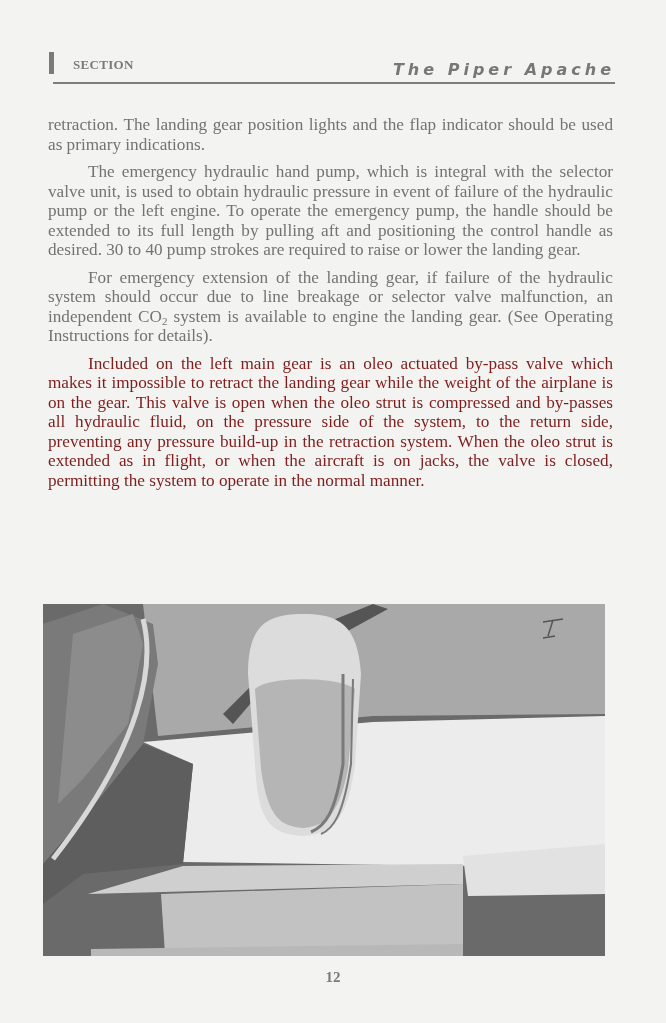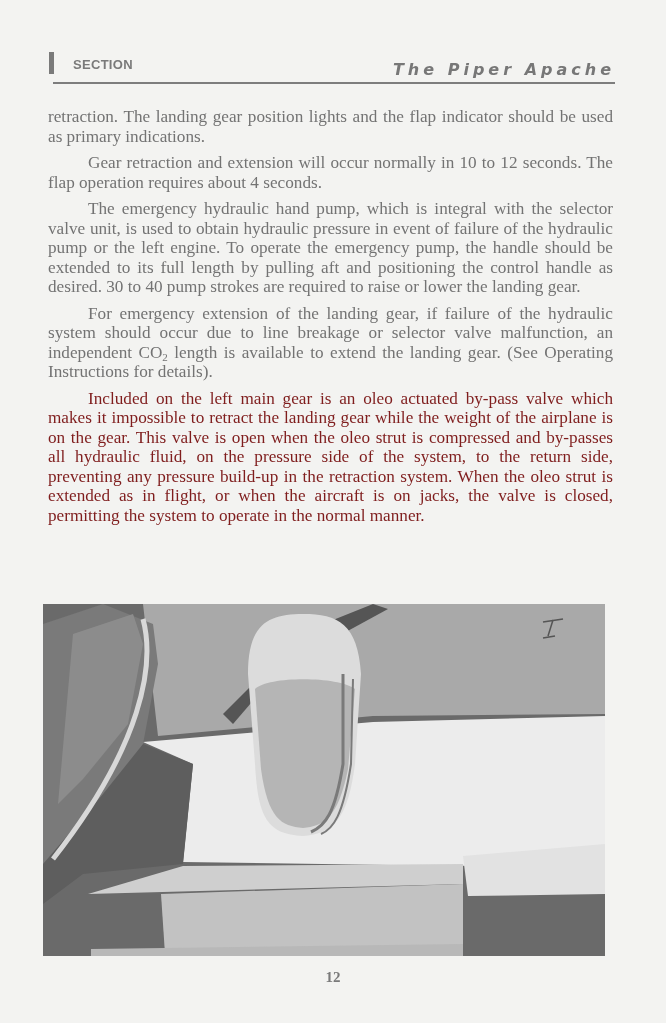--- a/index.html
+++ b/index.html
@@ -11,39 +11,39 @@
     color: #6e6e6e;
   }
   .header {
     position: absolute; left: 47px; top: 52px; width: 568px; height: 32px;
   }
   .sec-mark {
     position: absolute; left: 2px; top: 0px; width: 5px; height: 22px; background: #7a7a7a;
   }
   .sec-label {
     position: absolute; left: 26px; top: 5px;
-    font-family: Liberation Sans, sans-serif;
+    font-family: Liberation Serif, serif;
     font-weight: bold; font-size: 13px; color: #7a7a7a; letter-spacing: 0.3px;
   }
   .book-title {
     position: absolute; right: 0px; top: 8px;
     font-family: "DejaVu Sans", "Liberation Sans", sans-serif;
     font-weight: bold; font-style: italic; font-size: 16px; color: #777;
     letter-spacing: 4px;
   }
   .header-rule {
     position: absolute; left: 6px; right: 0; top: 30px; height: 1.5px; background: #7d7d7d;
   }
   .body-text {
     position: absolute; left: 48px; top: 107px; width: 565px;
     font-family: "Liberation Serif", "DejaVu Serif", serif;
     font-size: 17.2px; line-height: 19.5px; color: #737373;
     text-align: justify;
   }
-  .body-text p { margin: 0 0 7px 0; }
+  .body-text p { margin: 8px 0 7px 0; }
   .body-text p.indent { text-indent: 40px; }
   .body-text p.faint { color: #7f1d1d; }
   sub { font-size: 11px; vertical-align: -3px; line-height: 0; }
   .photo {
     position: absolute; left: 43px; top: 604px; width: 562px; height: 352px;
     background: #6d6d6d; overflow: hidden;
   }
   .photo svg { display: block; }
   .page-number {
     position: absolute; left: 0; width: 666px; top: 969px; text-align: center;
@@ -56,23 +56,22 @@
 
 <div class="header">
   <div class="sec-mark"></div>
   <div class="sec-label">SECTION</div>
   <div class="book-title">The Piper Apache</div>
   <div class="header-rule"></div>
 </div>
 
 <div class="body-text">
   <p>retraction.  The landing gear position lights and the flap indicator should be used as primary indications.</p>
-  <p class="indent">Gear retraction and extension will occur normally in 10 to 12 seconds.  The flap operation requires about 4 seconds.</p>
   <p class="indent">The emergency hydraulic hand pump, which is integral with the selector valve unit, is used to obtain hydraulic pressure in event of failure of the hydraulic pump or the left engine.  To operate the emergency pump, the handle should be extended to its full length by pulling aft and positioning the control handle as desired.  30 to 40 pump strokes are required to raise or lower the landing gear.</p>
-  <p class="indent"><span>For emergency extension of the landing gear, if failure of the hydraulic system should occur due to line breakage or selector valve malfunction, an independent CO</span><sub>2</sub><span> length is available to extend the landing gear.  (See Operating Instructions for details).</span></p>
+  <p class="indent"><span>For emergency extension of the landing gear, if failure of the hydraulic system should occur due to line breakage or selector valve malfunction, an independent CO</span><sub>2</sub><span> system is available to engine the landing gear.  (See Operating Instructions for details).</span></p>
   <p class="indent faint">Included on the left main gear is an oleo actuated by-pass valve which makes it impossible to retract the landing gear while the weight of the airplane is on the gear.  This valve is open when the oleo strut is compressed and by-passes all hydraulic fluid, on the pressure side of the system, to the return side, preventing any pressure build-up in the retraction system.  When the oleo strut is extended as in flight, or when the aircraft is on jacks, the valve is closed, permitting the system to operate in the normal manner.</p>
 </div>
 
 <div class="photo">
   <svg width="562" height="352" viewBox="0 0 562 352">
 
     <rect x="0" y="0" width="562" height="352" fill="#6a6a6a"></rect>
 
     <polygon points="100,0 562,0 562,110 330,112 115,132" fill="#a9a9a9"></polygon>
 

